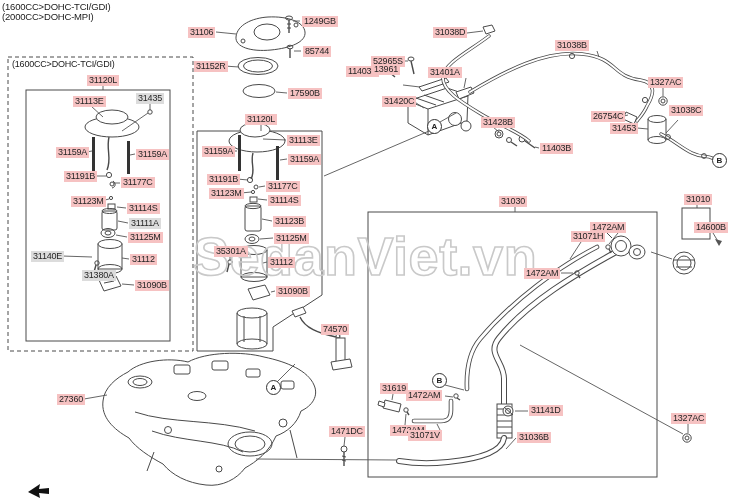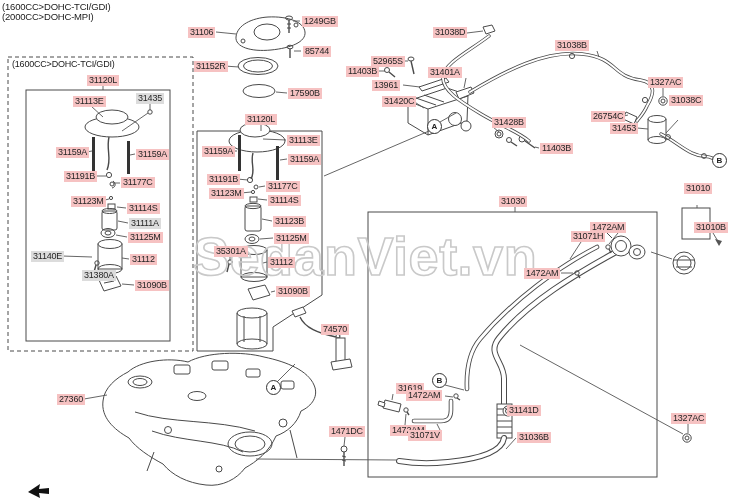--- a/index.html
+++ b/index.html
@@ -378,38 +378,38 @@
 <span class="chip" style="left:273px;top:216px">31123B</span>
 <span class="chip" style="left:274px;top:233px">31125M</span>
 <span class="chip" style="left:214px;top:246px">35301A</span>
 <span class="chip" style="left:268px;top:257px">31112</span>
 <span class="chip" style="left:276px;top:286px">31090B</span>
 <span class="chip" style="left:321px;top:324px">74570</span>
 <span class="chip" style="left:57px;top:394px">27360</span>
 <span class="chip" style="left:433px;top:27px">31038D</span>
 <span class="chip" style="left:371px;top:56px">52965S</span>
 <span class="chip" style="left:346px;top:66px">11403B</span>
-<span class="chip" style="left:372px;top:80px">13961</span>
+<span class="chip" style="left:372px;top:64px">13961</span>
 <span class="chip" style="left:382px;top:96px">31420C</span>
 <span class="chip" style="left:428px;top:67px">31401A</span>
-<span class="chip" style="left:492px;top:117px">31428B</span>
+<span class="chip" style="left:481px;top:117px">31428B</span>
 <span class="chip" style="left:540px;top:143px">11403B</span>
 <span class="chip" style="left:555px;top:40px">31038B</span>
 <span class="chip" style="left:648px;top:77px">1327AC</span>
 <span class="chip" style="left:591px;top:111px">26754C</span>
 <span class="chip" style="left:610px;top:123px">31453</span>
-<span class="chip" style="left:669px;top:95px">31038C</span>
+<span class="chip" style="left:669px;top:105px">31038C</span>
 <span class="chip" style="left:499px;top:196px">31030</span>
-<span class="chip" style="left:684px;top:183px">31010</span>
-<span class="chip" style="left:694px;top:222px">31010B</span>
+<span class="chip" style="left:684px;top:194px">31010</span>
+<span class="chip" style="left:694px;top:222px">14600B</span>
 <span class="chip" style="left:590px;top:222px">1472AM</span>
 <span class="chip" style="left:571px;top:231px">31071H</span>
 <span class="chip" style="left:524px;top:268px">1472AM</span>
-<span class="chip" style="left:396px;top:383px">31619</span>
+<span class="chip" style="left:380px;top:383px">31619</span>
 <span class="chip" style="left:406px;top:390px">1472AM</span>
-<span class="chip" style="left:507px;top:405px">31141D</span>
+<span class="chip" style="left:529px;top:405px">31141D</span>
 <span class="chip" style="left:329px;top:426px">1471DC</span>
 <span class="chip" style="left:390px;top:425px">1472AM</span>
 <span class="chip" style="left:408px;top:430px">31071V</span>
 <span class="chip" style="left:517px;top:432px">31036B</span>
 <span class="chip" style="left:671px;top:413px">1327AC</span>
 
 </div>
 
 </body></html>

